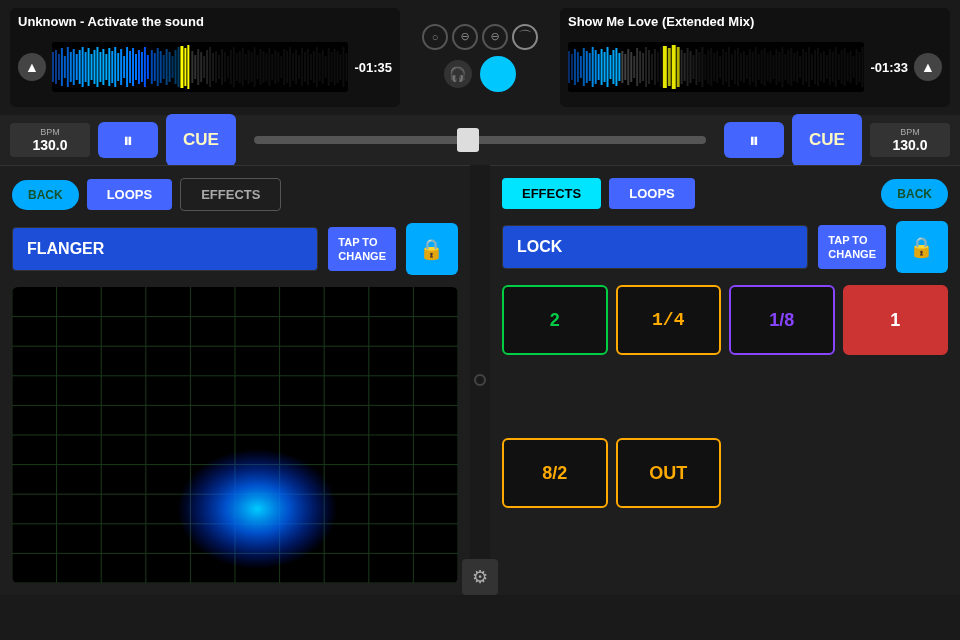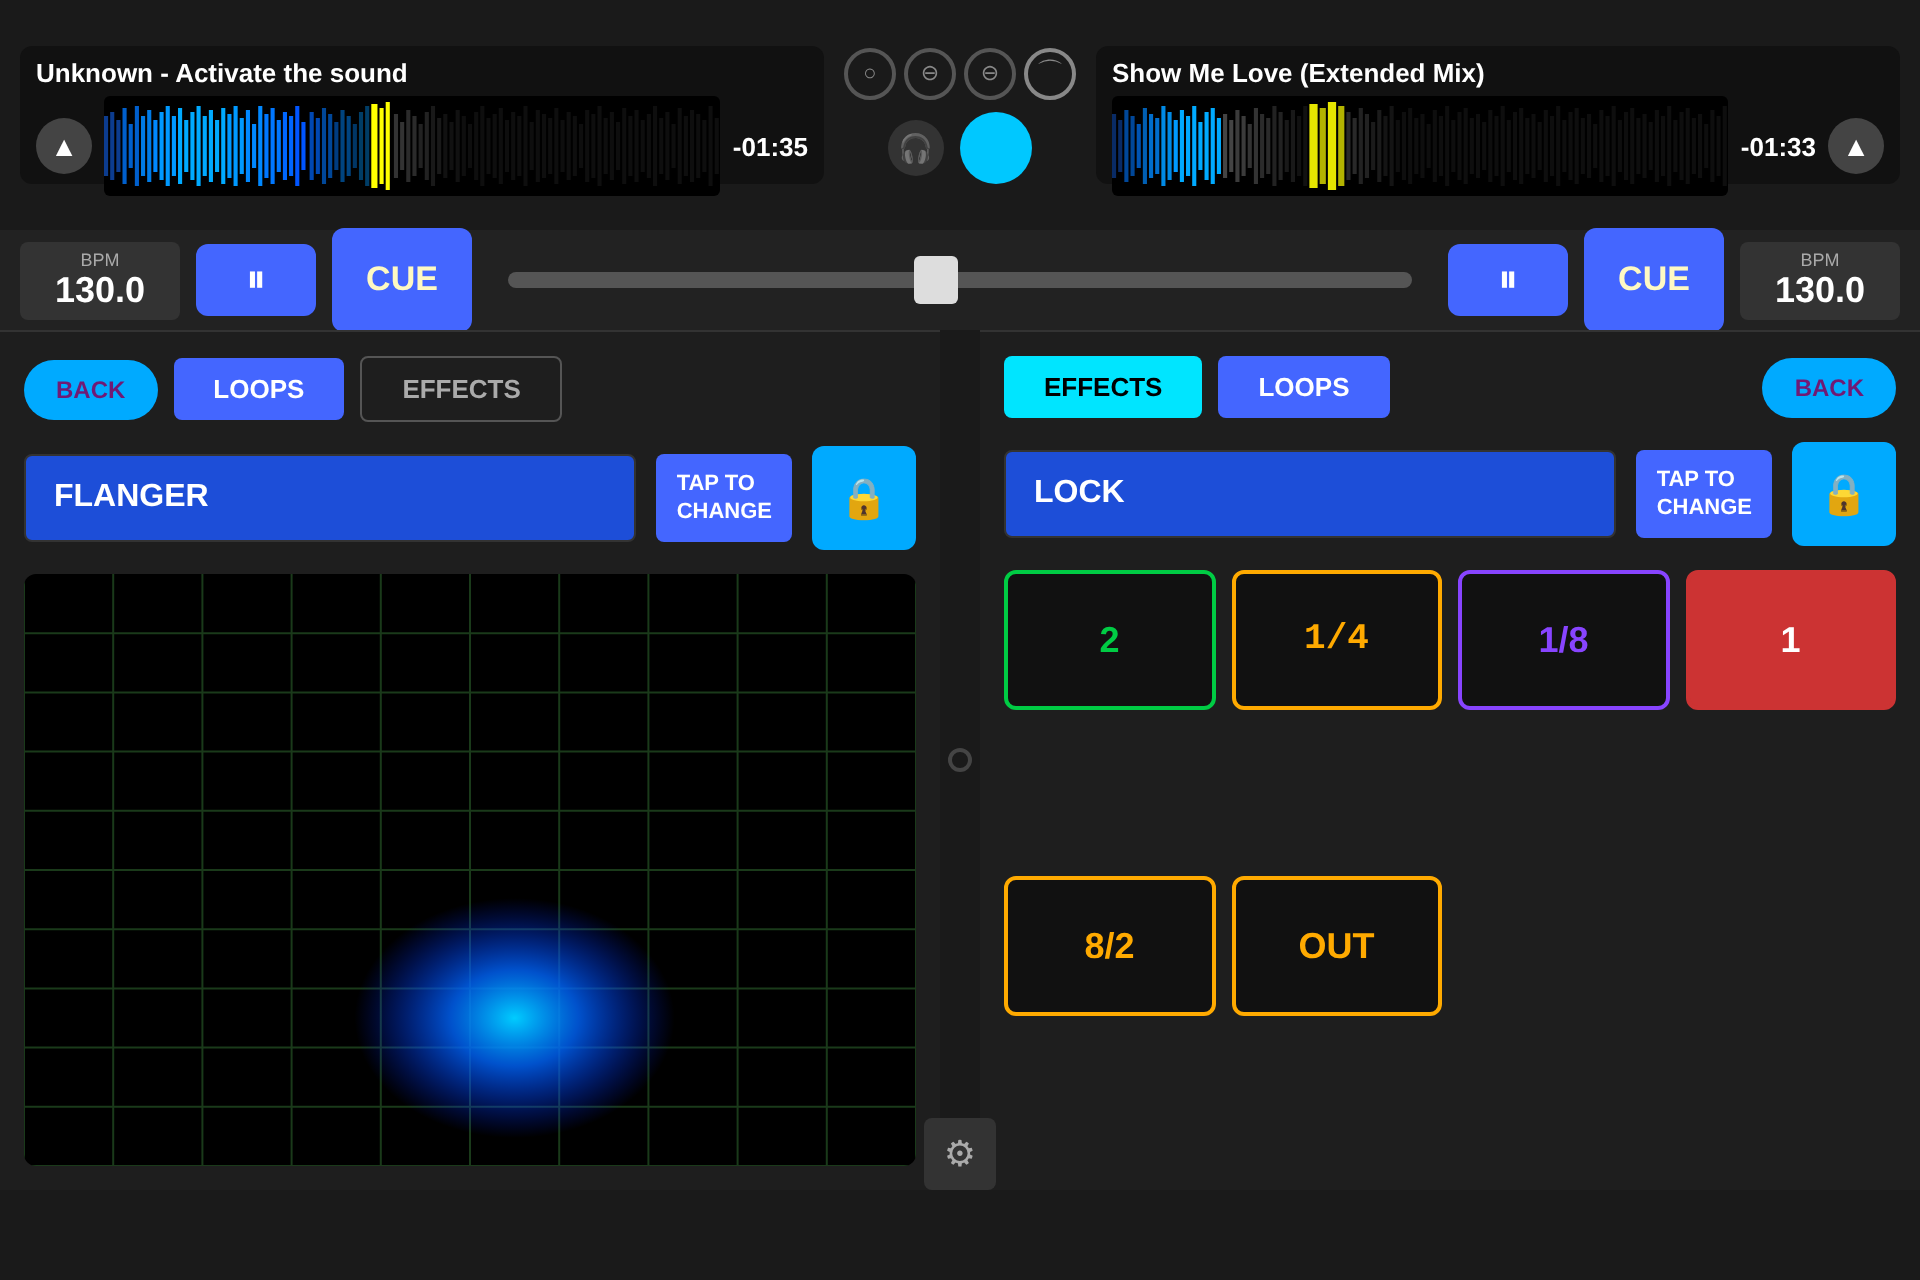--- a/index.html
+++ b/index.html
@@ -11,22 +11,22 @@
       font-family: Arial, sans-serif;
       color: white;
     }
 
     
     .top-section {
       display: flex;
       align-items: center;
       background: #1a1a1a;
       height: 115px;
-      padding: 23px 10px;
-      gap: 8px;
+      padding: 8px 10px;
+      gap: 20px;
     }
 
     .deck {
       background: #111;
       border-radius: 6px;
       flex: 1;
       height: 100%;
       display: flex;
       flex-direction: column;
       padding: 6px 8px;
@@ -151,21 +151,21 @@
       width: 80px;
     }
 
     .bpm-label {
       font-size: 9px;
       color: #aaa;
       text-transform: uppercase;
     }
 
     .bpm-value {
-      font-size: 18px;
+      font-size: 14px;
       font-weight: bold;
       color: white;
     }
 
     .play-btn {
       background: #4466ff;
       border: none;
       border-radius: 6px;
       color: white;
       font-size: 20px;
@@ -250,21 +250,21 @@
     .panel-tabs {
       display: flex;
       gap: 8px;
       align-items: center;
     }
 
     .back-btn {
       background: #00aaff;
       border: none;
       border-radius: 20px;
-      color: #701a75;
+      color: #14532d;
       font-size: 12px;
       font-weight: bold;
       padding: 8px 16px;
       cursor: pointer;
     }
 
     .tab-btn {
       border: none;
       border-radius: 4px;
       font-size: 13px;

